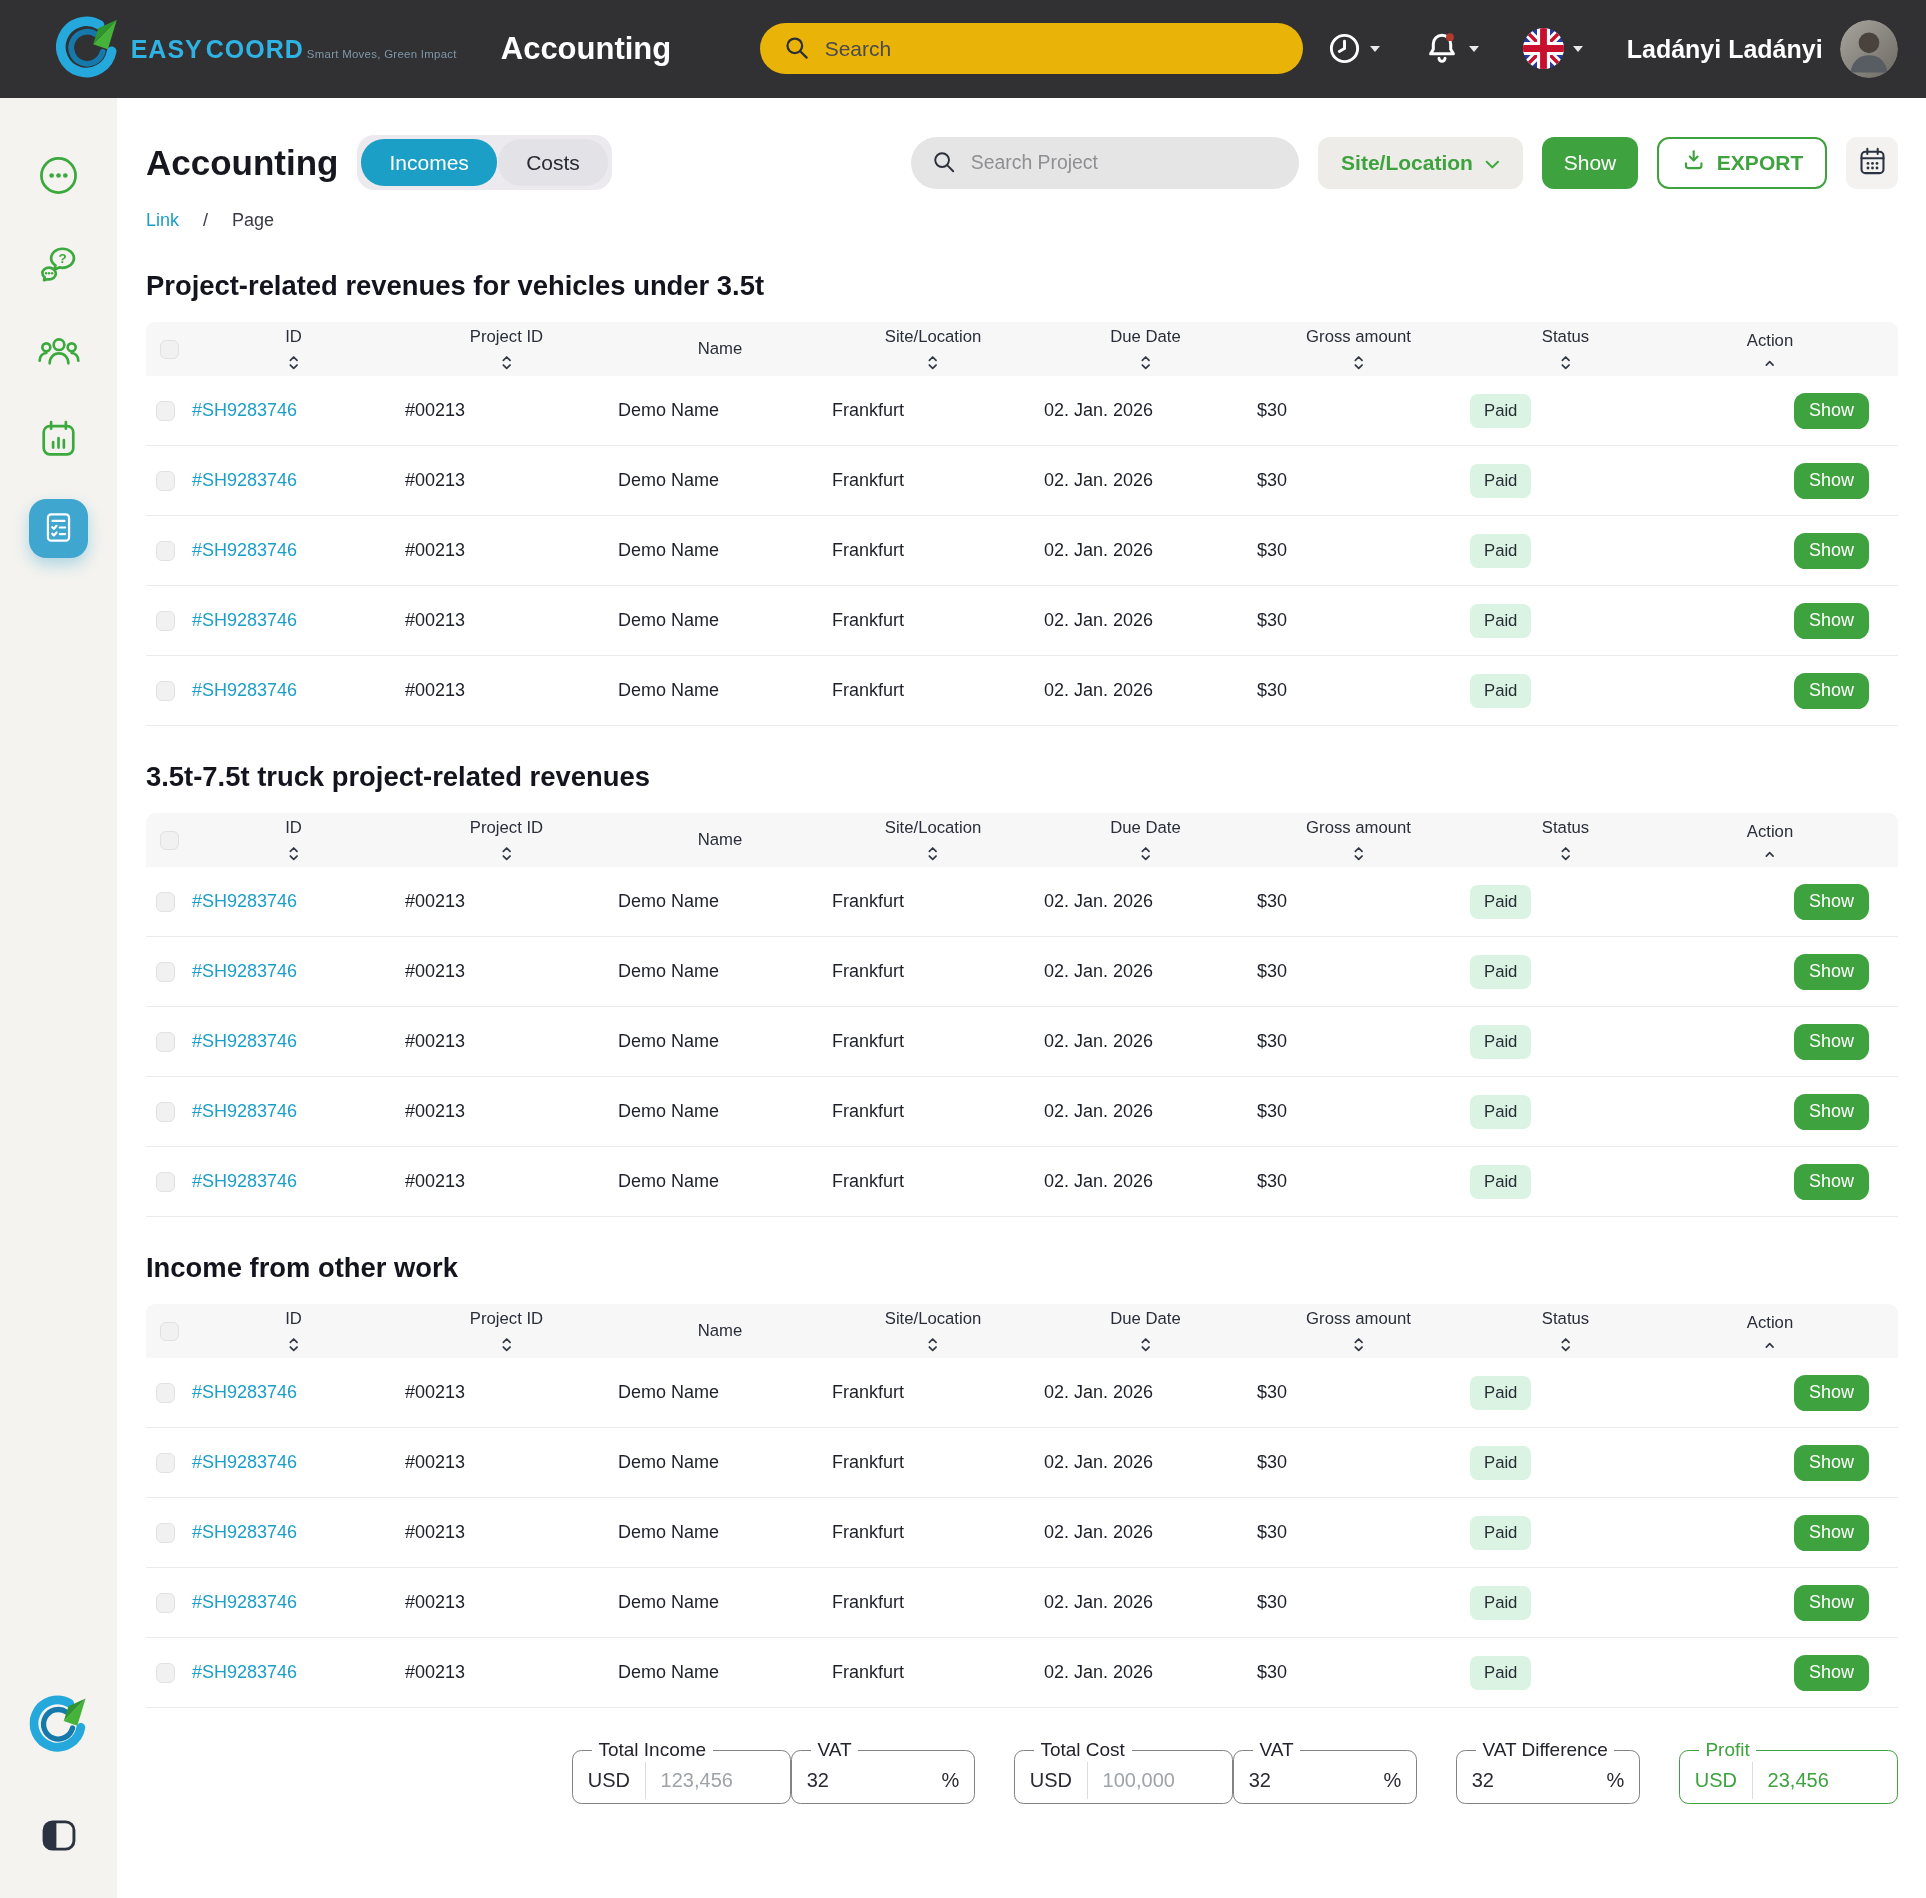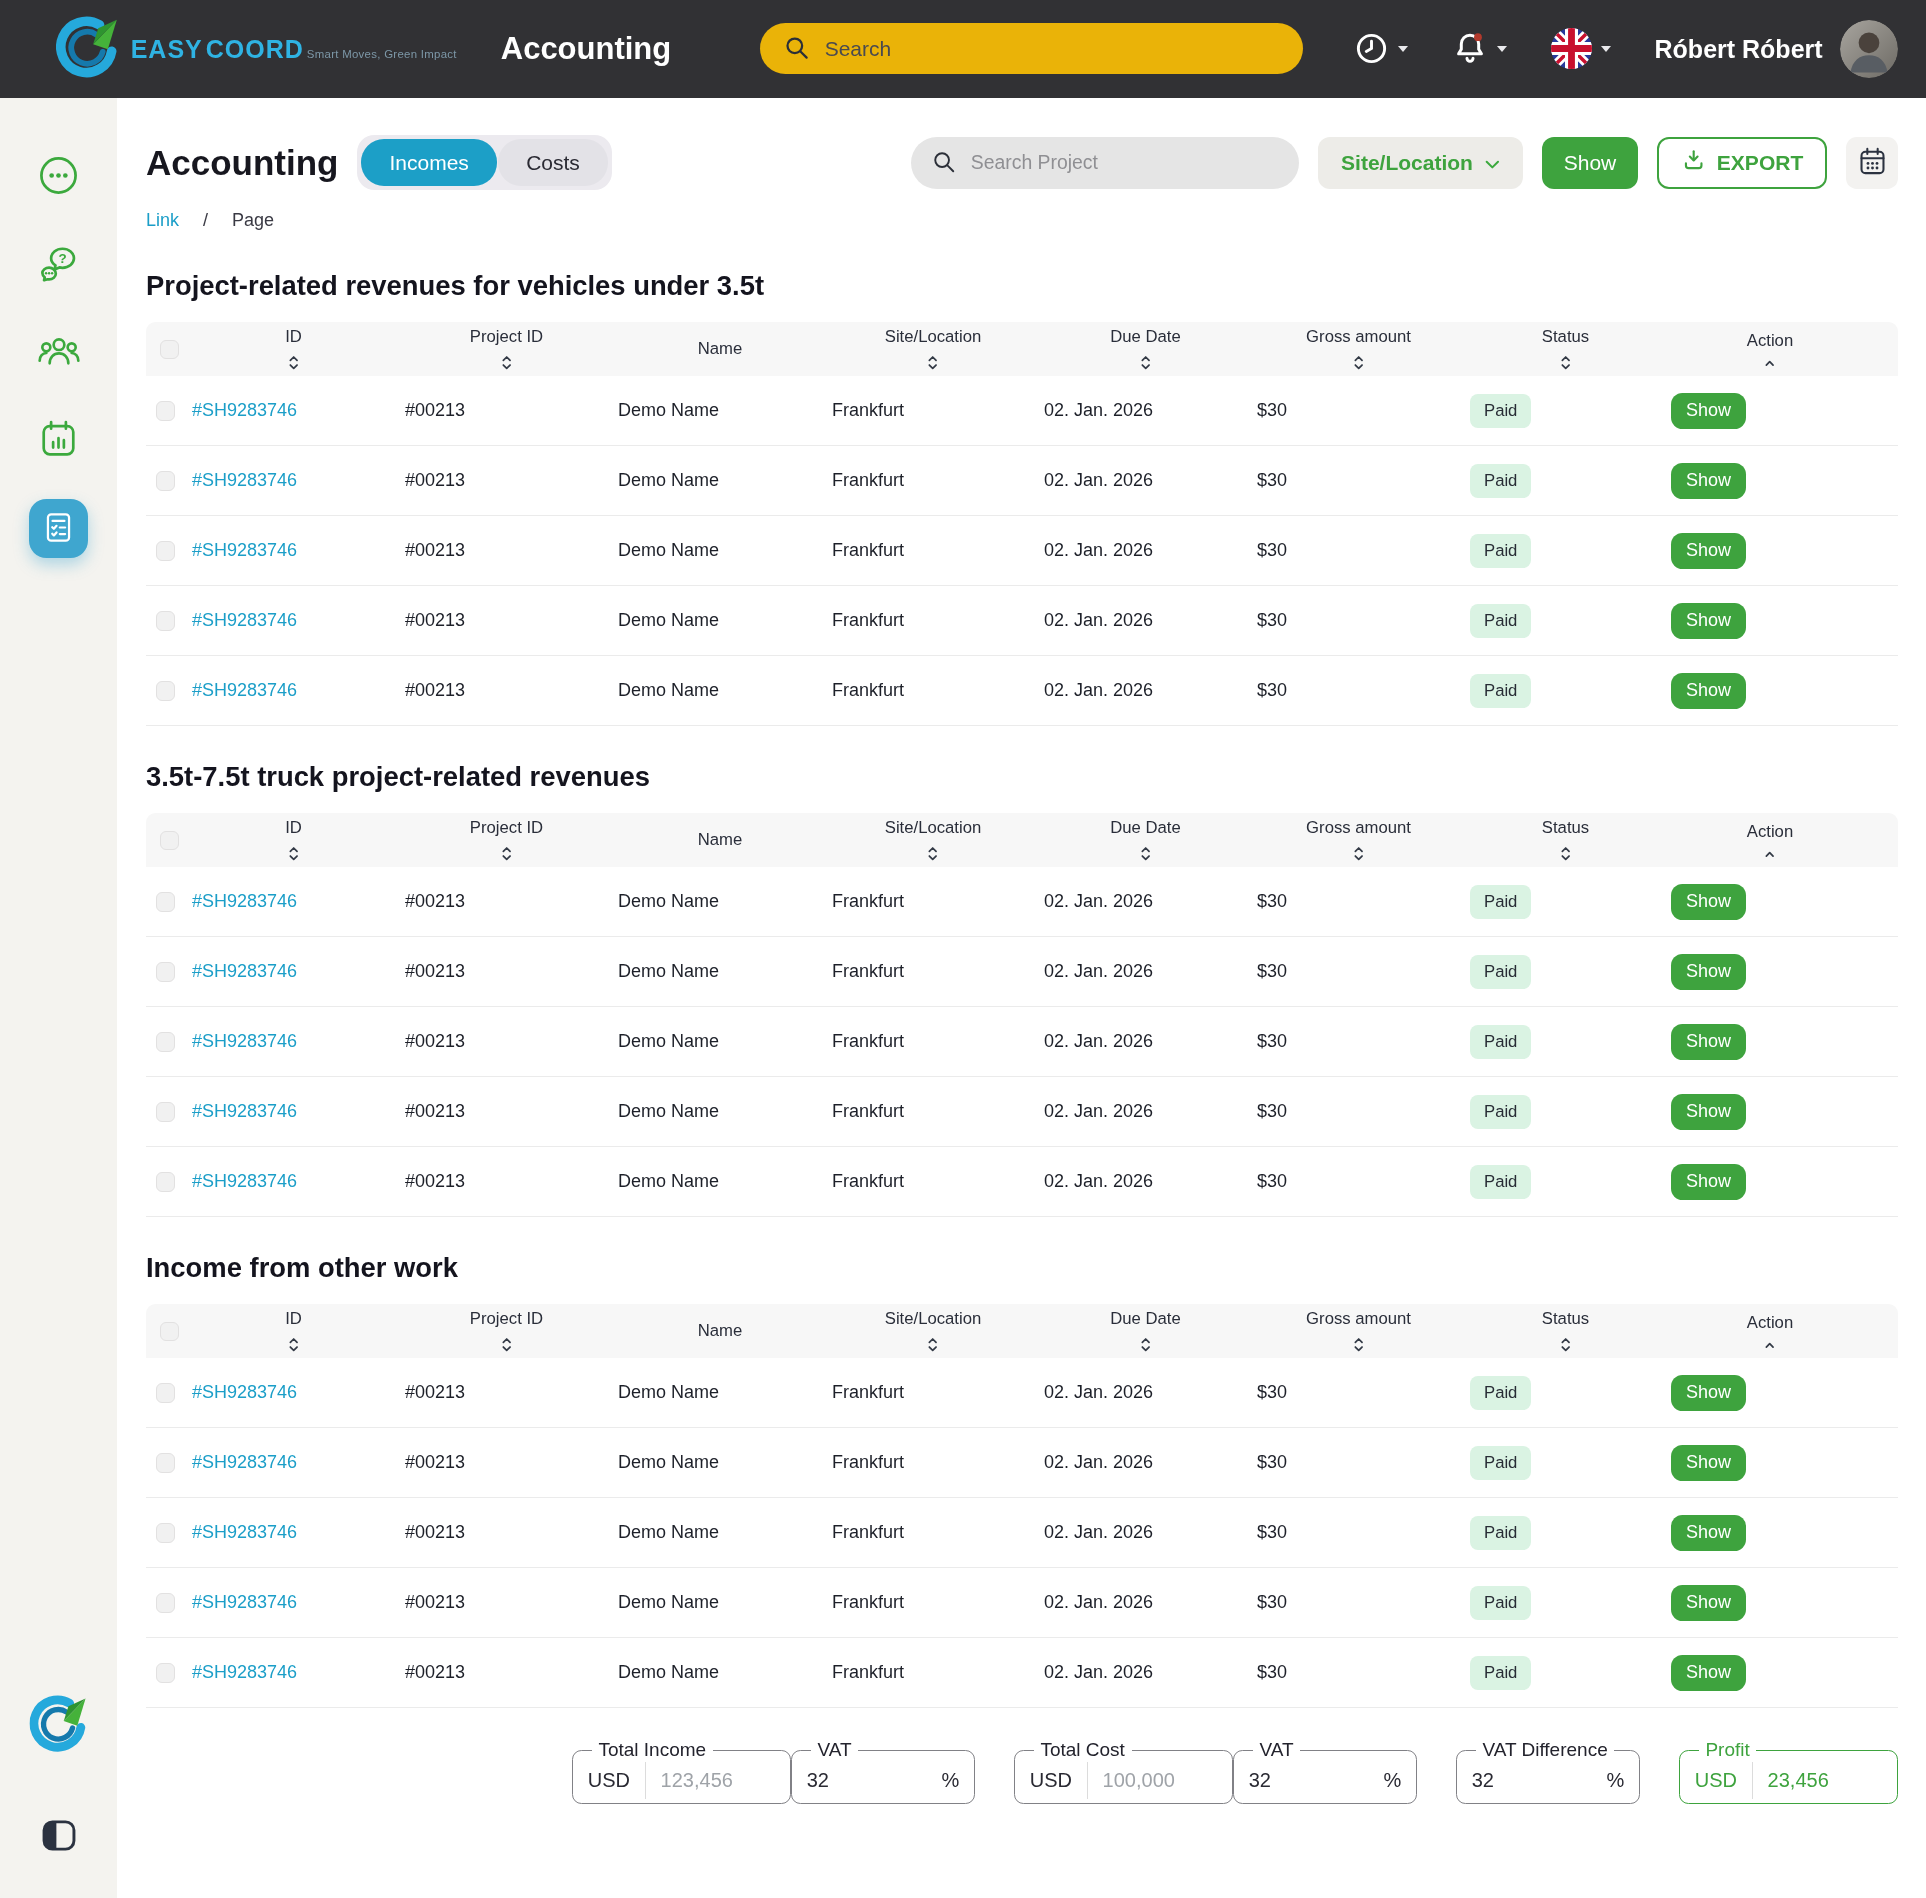--- a/index.html
+++ b/index.html
@@ -70,21 +70,21 @@
 
   .section-title { font-size: 27.4px; font-weight: 700; color: #14141e; margin-top: 35px; margin-bottom: 20px; }
   .section:first-of-type .section-title { margin-top: 39px; }
 
   .t-head, .t-row { display: grid;
     grid-template-columns: 36px 213px 213px 214px 212px 213px 213px 201px 1fr; align-items: center; }
   .t-head { height: 54px; background: #f7f7f7; border-radius: 9.4px 9.4px 0 0; font-size: 16.7px; color: #2a2e3a; }
   .t-row { height: 70px; background: #ffffff; border-bottom: 1.3px solid #ebebeb; font-size: 18px; color: #1d2029; }
   .th, .td { padding-left: 10px; display: flex; align-items: center; }
   .th { gap: 7.4px; flex-direction: column; }
-  .c-action { padding-right: 29px; }
+  .c-action { justify-content: flex-end; padding-right: 29px; }
   .sort-icon { display: inline-flex; align-items: center; cursor: pointer; }
   .checkbox { width: 19px; height: 19.4px; background: #f1f1f1; border: 1.3px solid #e2e1e1; border-radius: 6px;
     display: inline-block; cursor: pointer; }
   .id-link { color: var(--link-teal, #1b9ec8); cursor: pointer; }
   .badge { background: var(--paid-badge-bg, #daf3e3); border-radius: 8px; padding: 6.7px 14px;
     font-size: 16.7px; color: #272c35; }
   .row-show { width: 75px; height: 36px; border-radius: 11.4px; background: var(--accent-green, #3ea33e);
     border: none; color: #ffffff; font-size: 18px; }
 
   
@@ -167,21 +167,21 @@
             <rect width="60" height="60" fill="#28399c"></rect>
             <path d="M0 0 60 60 M60 0 0 60" stroke="#ffffff" stroke-width="13"></path>
             <path d="M0 0 60 60 M60 0 0 60" stroke="#c8102e" stroke-width="5"></path>
             <path d="M30 0 V60 M0 30 H60" stroke="#ffffff" stroke-width="19"></path>
             <path d="M30 0 V60 M0 30 H60" stroke="#c8102e" stroke-width="10"></path>
           </g>
         </svg>
       </span>
       <span class="caret-down"></span>
     </div>
-    <div class="user-name">Róbert Róbert</div>
+    <div class="user-name">Ladányi Ladányi</div>
     <div class="avatar">
       <svg width="58" height="58" viewBox="0 0 84 84">
         <defs>
             <linearGradient id="av" x1="0" y1="0" x2="1" y2="1">
               <stop offset="0" stop-color="#a8a59f"></stop>
               <stop offset="1" stop-color="#6e6b65"></stop>
             </linearGradient>
           </defs>
         <circle cx="42" cy="42" r="42" fill="url(#av)"></circle>
         <circle cx="42" cy="33" r="15" fill="#4a423c"></circle>

